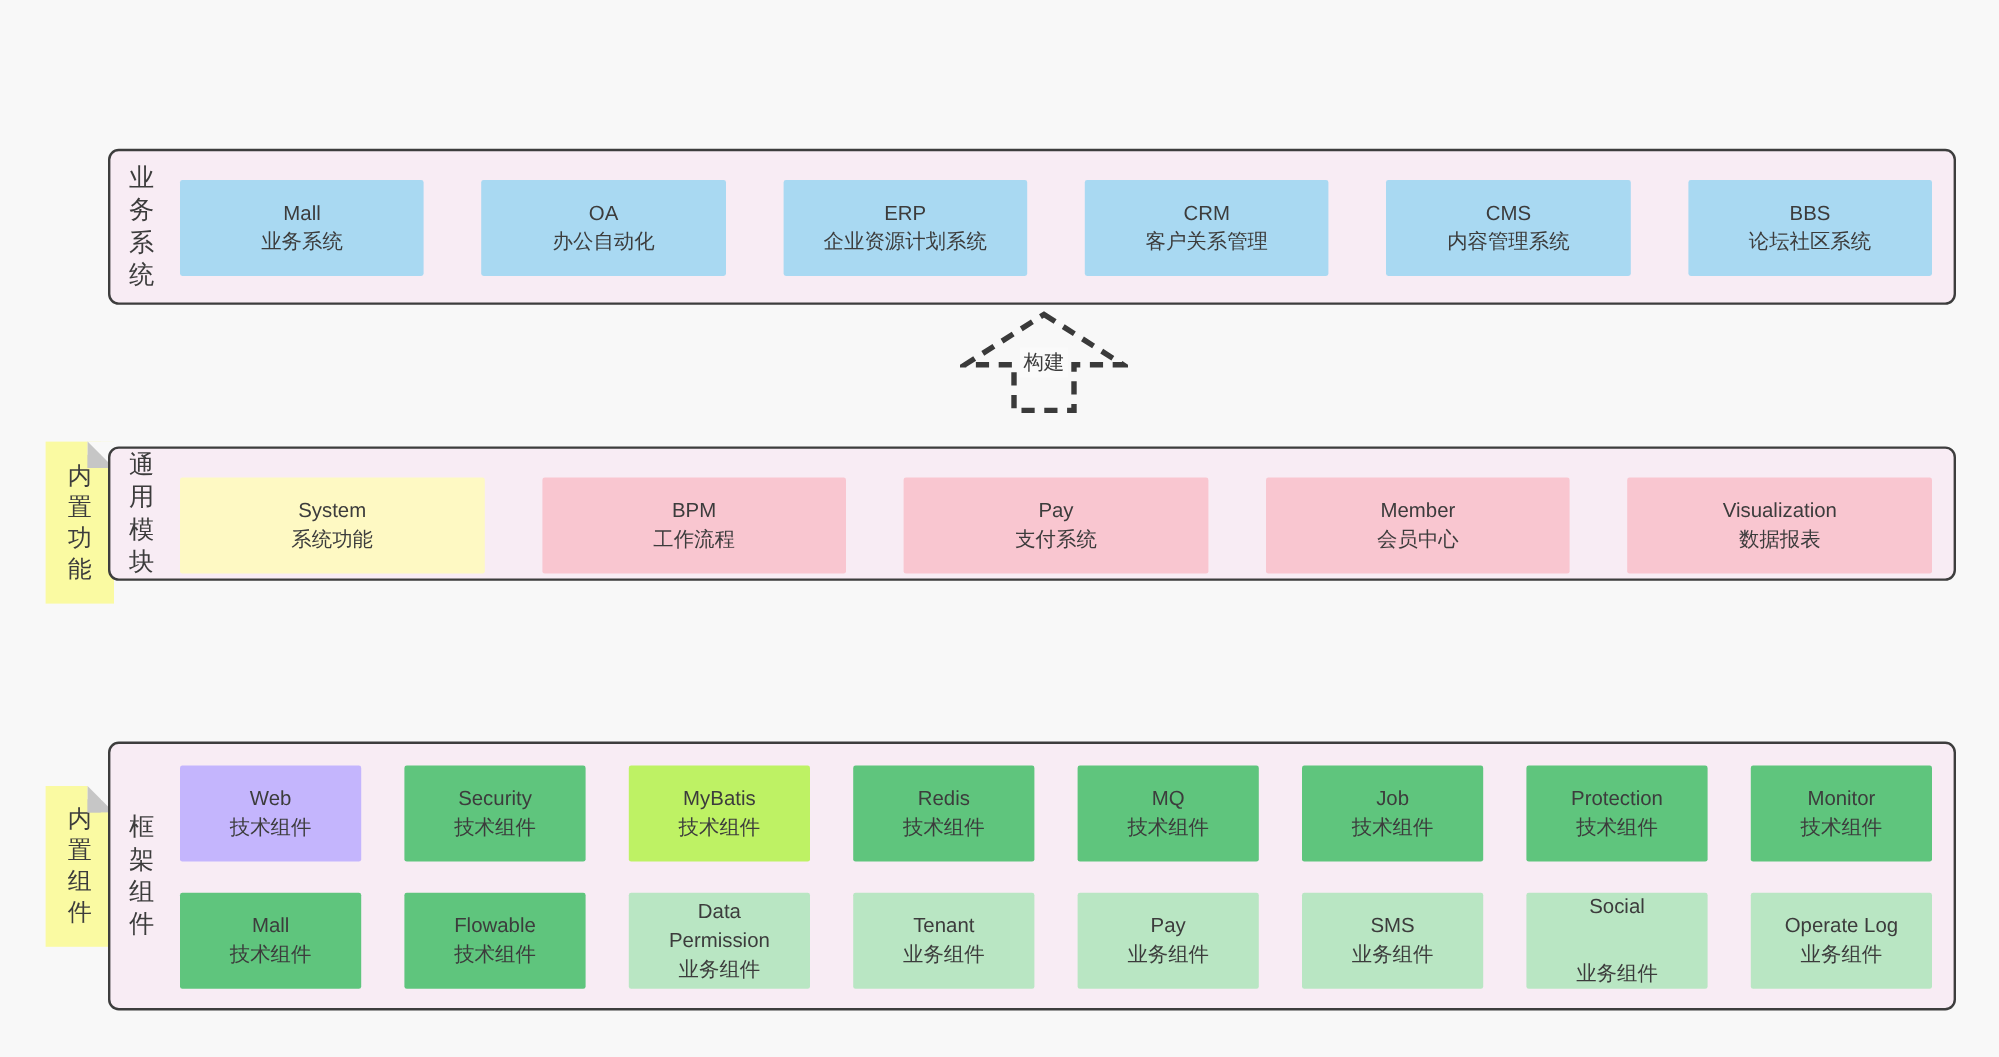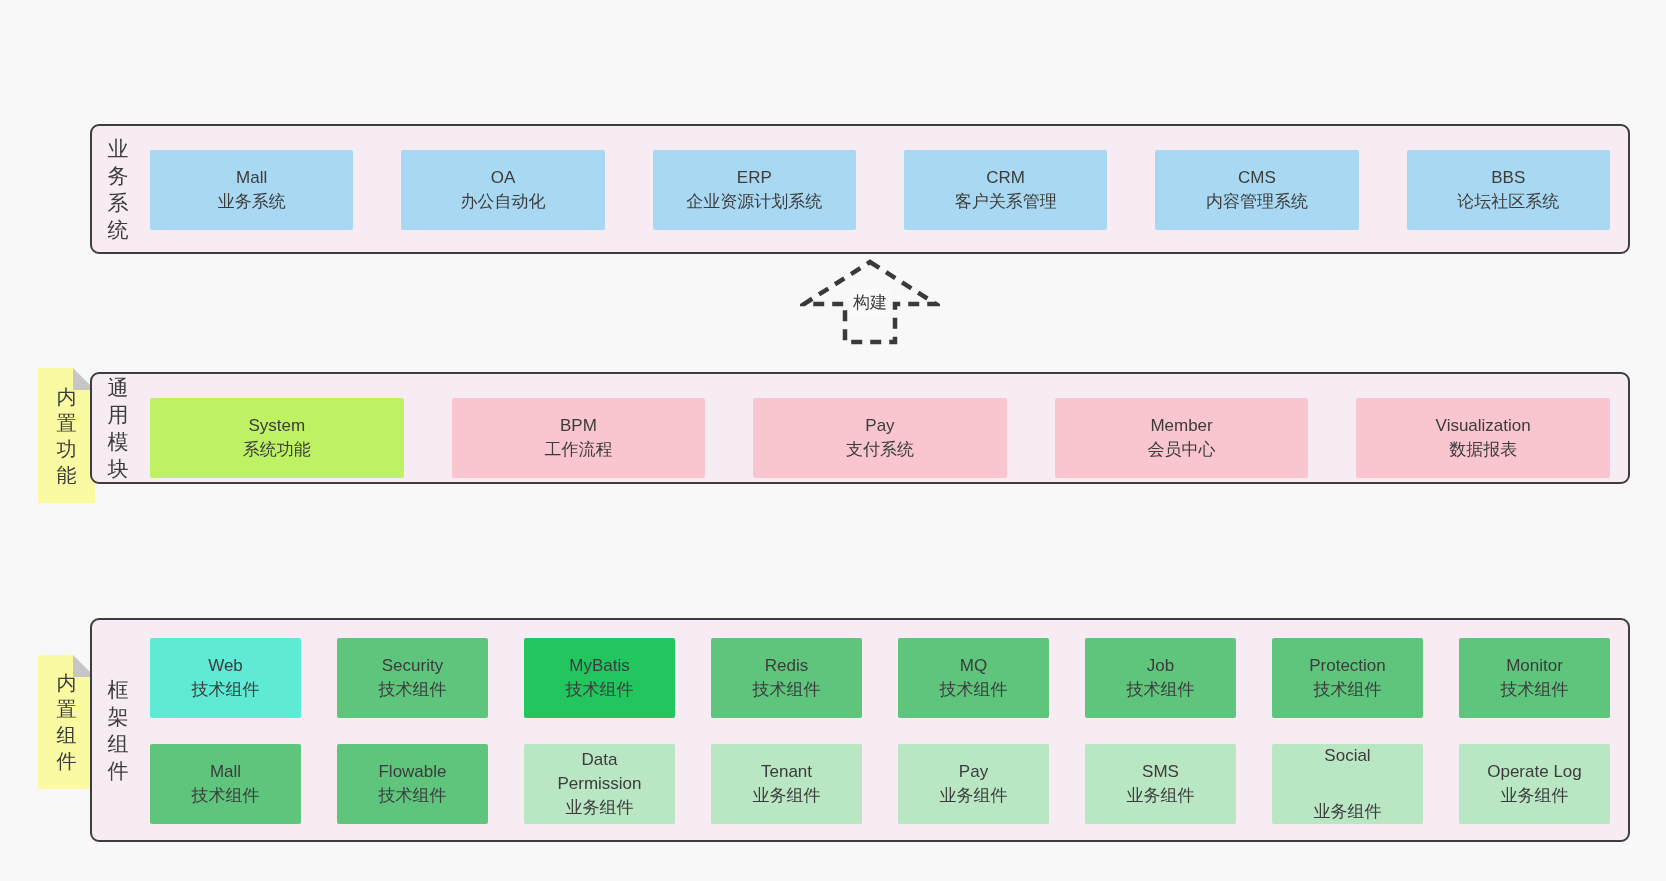--- a/index.html
+++ b/index.html
@@ -85,21 +85,21 @@
             <div class="zh">论坛社区系统</div>
           </div>
         </div>
       </div>
   </section>
 
   <section class="band band2">
     <div class="vlabel">通用模块</div>
     <div class="rows">
         <div class="row">
-          <div class="box" style="background: #bef264;">
+          <div class="box" style="background: #fef9c3;">
             <div class="en">System</div>
             <div class="zh">系统功能</div>
           </div>
           <div class="box" style="background: rgb(249, 198, 208);">
             <div class="en">BPM</div>
             <div class="zh">工作流程</div>
           </div>
           <div class="box" style="background: rgb(249, 198, 208);">
             <div class="en">Pay</div>
             <div class="zh">支付系统</div>
@@ -113,29 +113,29 @@
             <div class="zh">数据报表</div>
           </div>
         </div>
       </div>
   </section>
 
   <section class="band band3">
     <div class="vlabel">框架组件</div>
     <div class="rows">
         <div class="row">
-          <div class="box" style="background: #5eead4;">
+          <div class="box" style="background: #c4b5fd;">
             <div class="en">Web</div>
             <div class="zh">技术组件</div>
           </div>
           <div class="box" style="background: rgb(95, 197, 125);">
             <div class="en">Security</div>
             <div class="zh">技术组件</div>
           </div>
-          <div class="box" style="background: #22c55e;">
+          <div class="box" style="background: #bef264;">
             <div class="en">MyBatis</div>
             <div class="zh">技术组件</div>
           </div>
           <div class="box" style="background: rgb(95, 197, 125);">
             <div class="en">Redis</div>
             <div class="zh">技术组件</div>
           </div>
           <div class="box" style="background: rgb(95, 197, 125);">
             <div class="en">MQ</div>
             <div class="zh">技术组件</div>

